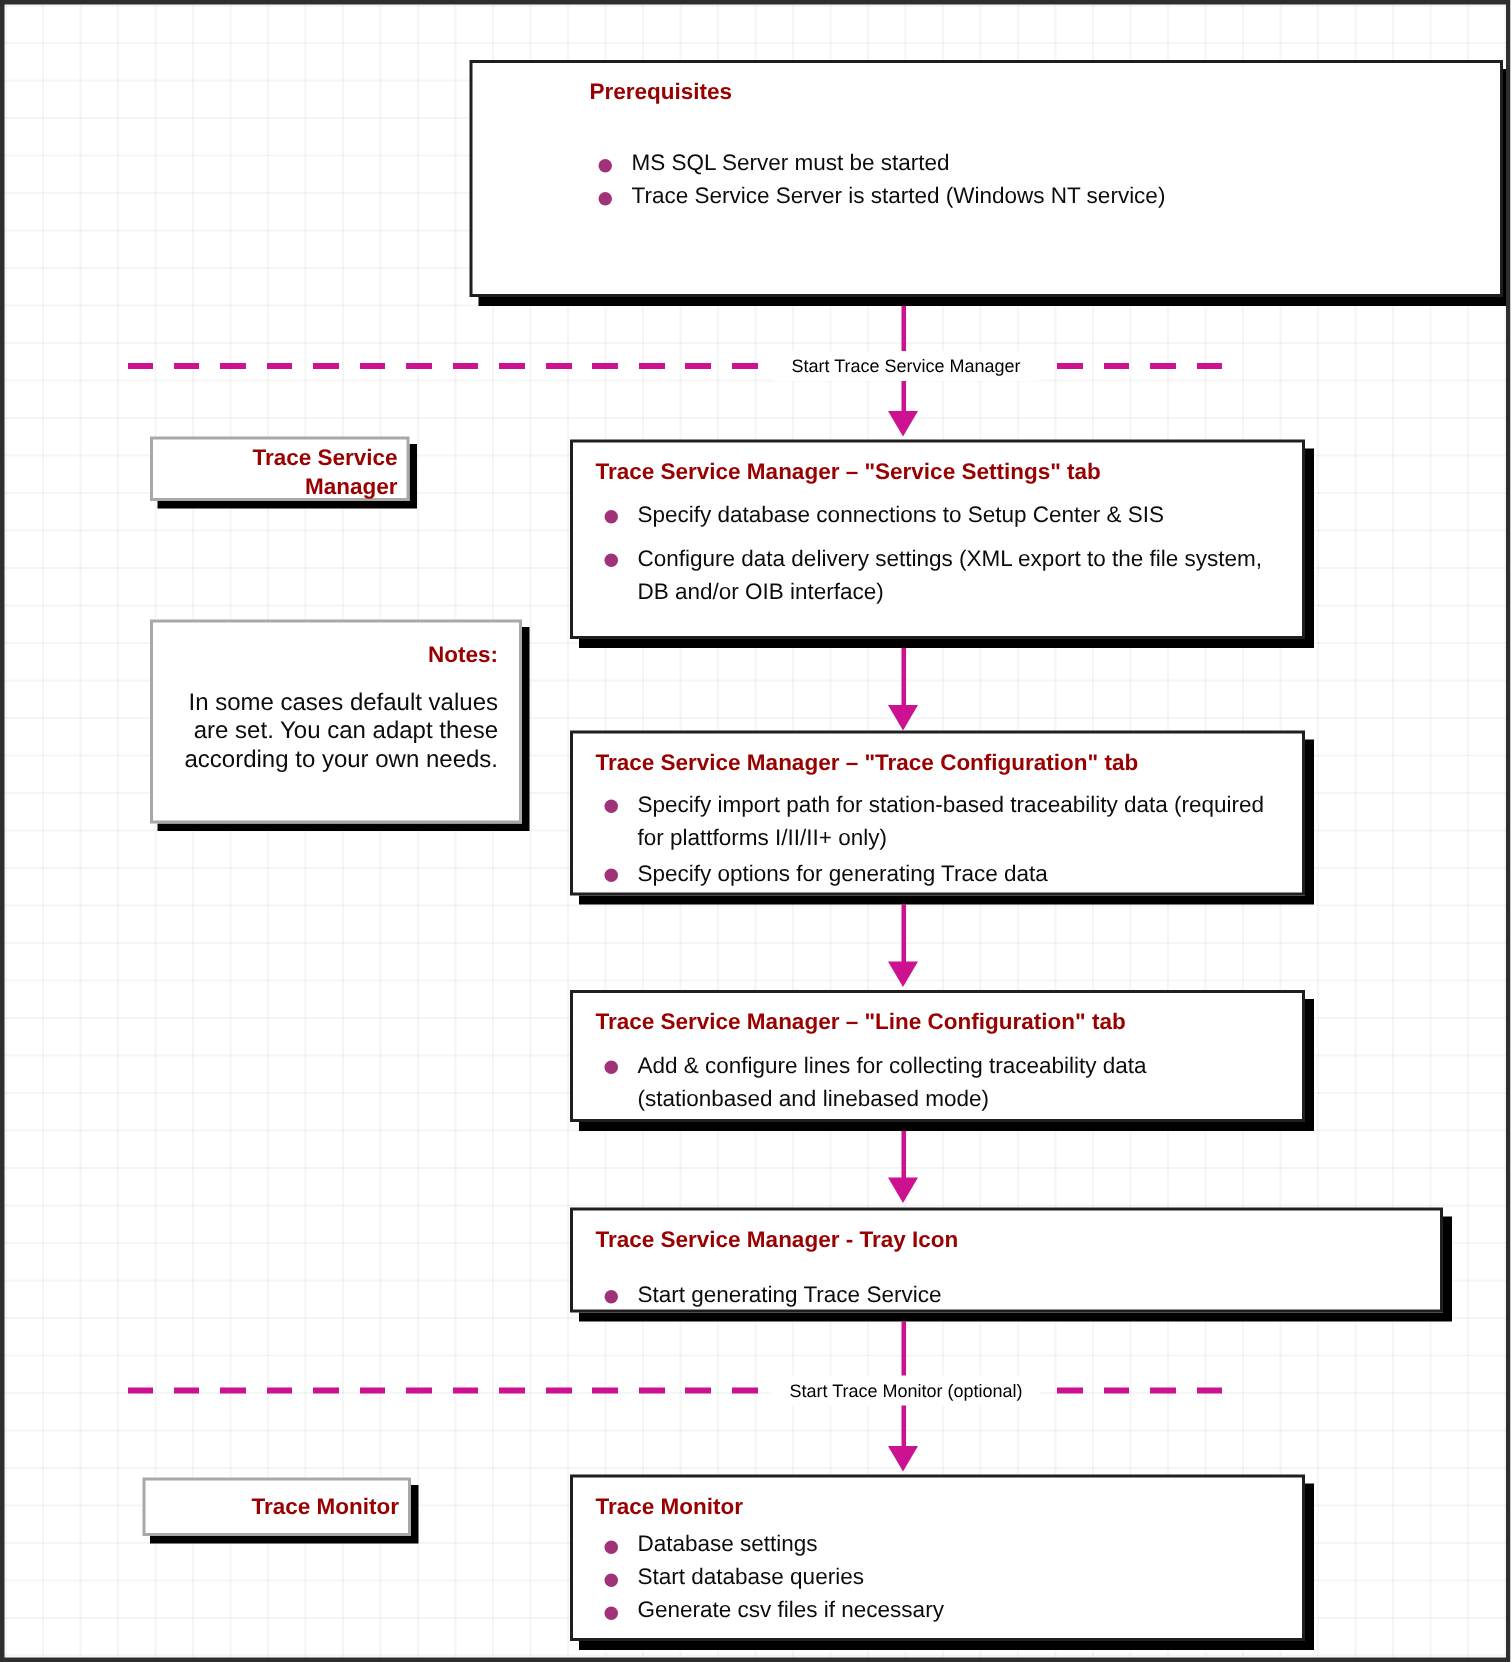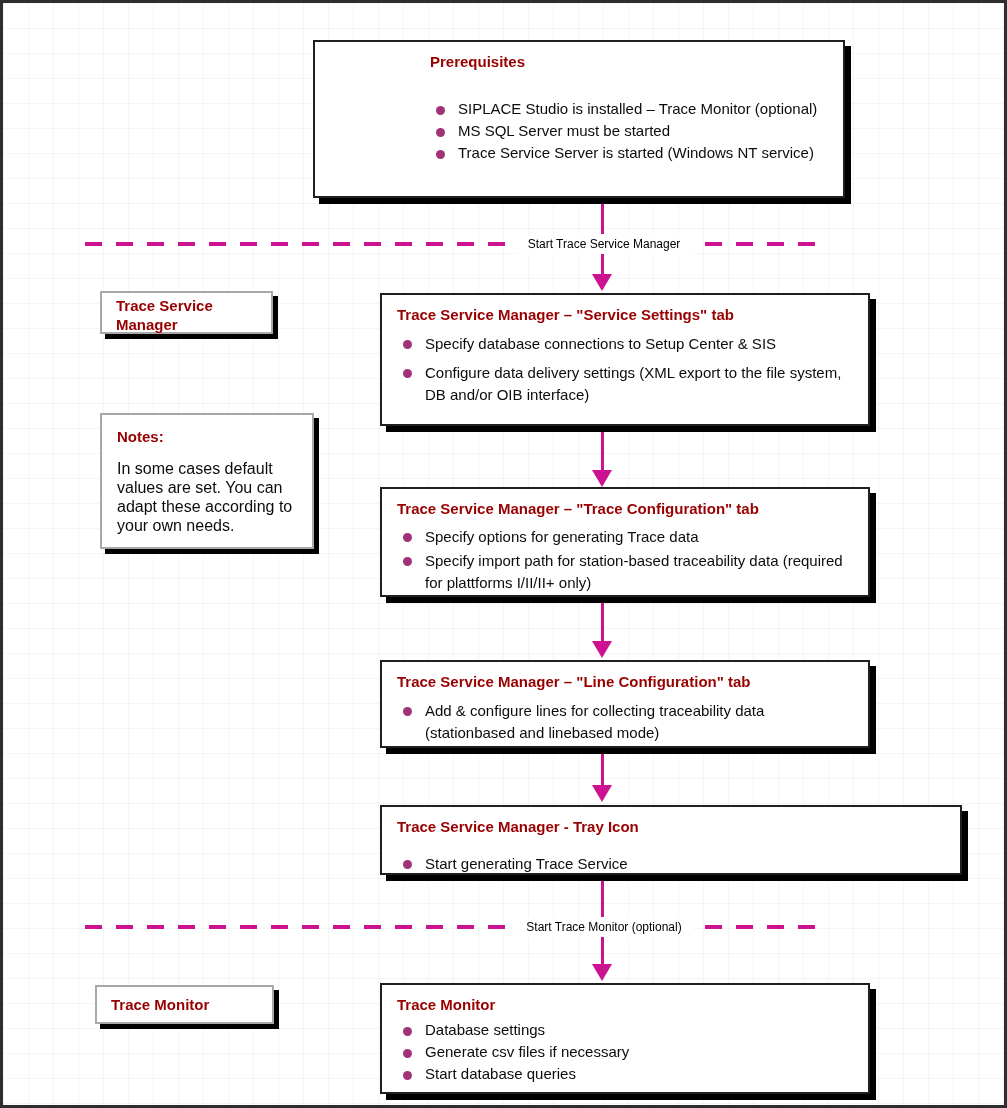--- a/index.html
+++ b/index.html
@@ -26,20 +26,21 @@
     border: 2px solid #1f1f1f;
     box-shadow: 6px 6px 0 var(--shadow, #000);
     z-index: 3;
   }
   .labelbox {
     position: absolute;
     background: #fff;
     border: 2px solid #a8a8a8;
     box-shadow: 5px 5px 0 var(--shadow, #000);
     z-index: 3;
+    text-align: right;
   }
   .title {
     color: var(--heading, #990000);
     font-weight: bold;
     font-size: 15px;
     line-height: 19px;
   }
   .notes-body { font-size: 16px; line-height: 19px; color: #0c0c0c; margin-top: 13px; }
   ul.bullets { list-style: none; }
   ul.bullets li {
@@ -73,24 +74,23 @@
     background: #fff; padding: 0 12px;
     font-size: 12px; color: #000; white-space: nowrap;
     z-index: 2; line-height: 20px;
   }
 </style>
 </head>
 <body>
 
 <div class="canvas">
 
-  <div class="flowbox" style="left:310px; top:37px; width:532px; height:158px; padding:10px 20px 0 115px;">
+  <div class="flowbox" style="left:310px; top:37px; width:689px; height:158px; padding:10px 20px 0 78px;">
     <div class="title">Prerequisites</div>
     <ul class="bullets lh24" style="margin-top:27px;">
-      <li><span class="dot" style="top:8px;"></span><span>SIPLACE Studio is installed – Trace Monitor (optional)</span></li>
       <li><span class="dot" style="top:8px;"></span><span>MS SQL Server must be started</span></li>
       <li><span class="dot" style="top:8px;"></span><span>Trace Service Server is started (Windows NT service)</span></li>
     </ul>
   </div>
 
   <div class="vline" style="left:598px; top:197px; height:76px;"></div>
   <div class="ahead" style="left:589px; top:271px;"></div>
   <div class="dashline" style="left:82px; top:239px; width:737px;"></div>
   <div class="divlabel" style="left:601px; top:231px;">Start Trace Service Manager</div>
 
@@ -102,30 +102,30 @@
     <div class="title">Trace Service Manager – "Service Settings" tab</div>
     <ul class="bullets gap7" style="margin-top:9px;">
       <li><span class="dot"></span><span>Specify database connections to Setup Center &amp; SIS</span></li>
       <li><span class="dot"></span><span>Configure data delivery settings (XML export to the file system, DB and/or OIB interface)</span></li>
     </ul>
   </div>
 
   <div class="vline" style="left:598px; top:429px; height:40px;"></div>
   <div class="ahead" style="left:589px; top:467px;"></div>
 
-  <div class="labelbox" style="left:97px; top:410px; width:214px; height:136px; padding:12px 14px 0 15px;">
+  <div class="labelbox" style="left:97px; top:410px; width:248px; height:136px; padding:12px 14px 0 15px;">
     <div class="title">Notes:</div>
     <div class="notes-body">In some cases default values are set. You can adapt these according to your own needs.</div>
   </div>
 
   <div class="flowbox" style="left:377px; top:484px; width:490px; height:110px; padding:10px 18px 0 15px;">
     <div class="title">Trace Service Manager – "Trace Configuration" tab</div>
     <ul class="bullets gap2" style="margin-top:8px;">
+      <li><span class="dot"></span><span>Specify import path for station-based traceability data (required for plattforms I/II/II+ only)</span></li>
       <li><span class="dot"></span><span>Specify options for generating Trace data</span></li>
-      <li><span class="dot"></span><span>Specify import path for station-based traceability data (required for plattforms I/II/II+ only)</span></li>
     </ul>
   </div>
 
   <div class="vline" style="left:598px; top:600px; height:39px;"></div>
   <div class="ahead" style="left:589px; top:638px;"></div>
 
   <div class="flowbox" style="left:377px; top:657px; width:490px; height:88px; padding:10px 18px 0 15px;">
     <div class="title">Trace Service Manager – "Line Configuration" tab</div>
     <ul class="bullets" style="margin-top:9px;">
       <li><span class="dot"></span><span>Add &amp; configure lines for collecting traceability data (stationbased and linebased mode)</span></li>
@@ -148,18 +148,18 @@
   <div class="divlabel" style="left:601px; top:914px;text-align:center;">Start Trace Monitor (optional)</div>
 
   <div class="labelbox" style="left:92px; top:982px; width:179px; height:39px; padding:8px 6px 0 14px;">
     <div class="title">Trace Monitor</div>
   </div>
 
   <div class="flowbox" style="left:377px; top:980px; width:490px; height:111px; padding:10px 18px 0 15px;">
     <div class="title">Trace Monitor</div>
     <ul class="bullets lh24" style="margin-top:5px;">
       <li><span class="dot" style="top:8px;"></span><span>Database settings</span></li>
+      <li><span class="dot" style="top:8px;"></span><span>Start database queries</span></li>
       <li><span class="dot" style="top:8px;"></span><span>Generate csv files if necessary</span></li>
-      <li><span class="dot" style="top:8px;"></span><span>Start database queries</span></li>
     </ul>
   </div>
 
 </div>
 
 </body></html>

